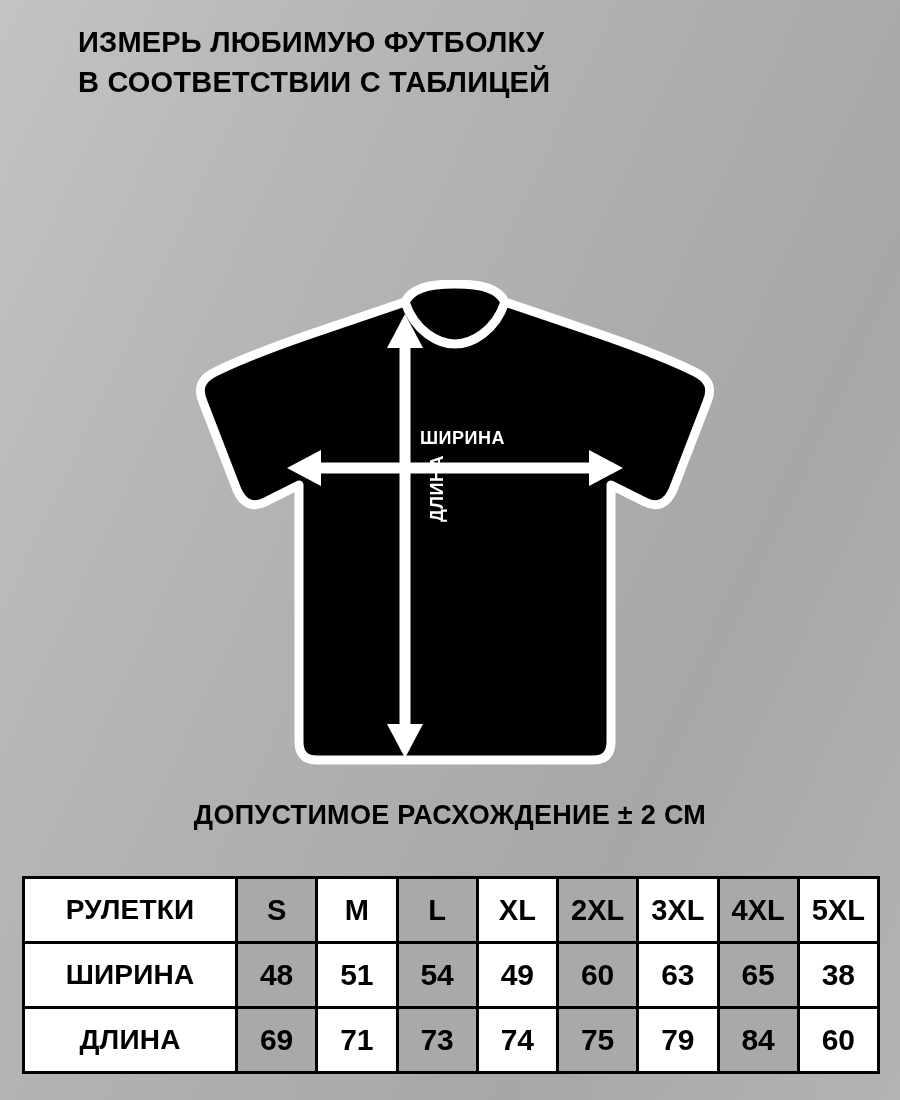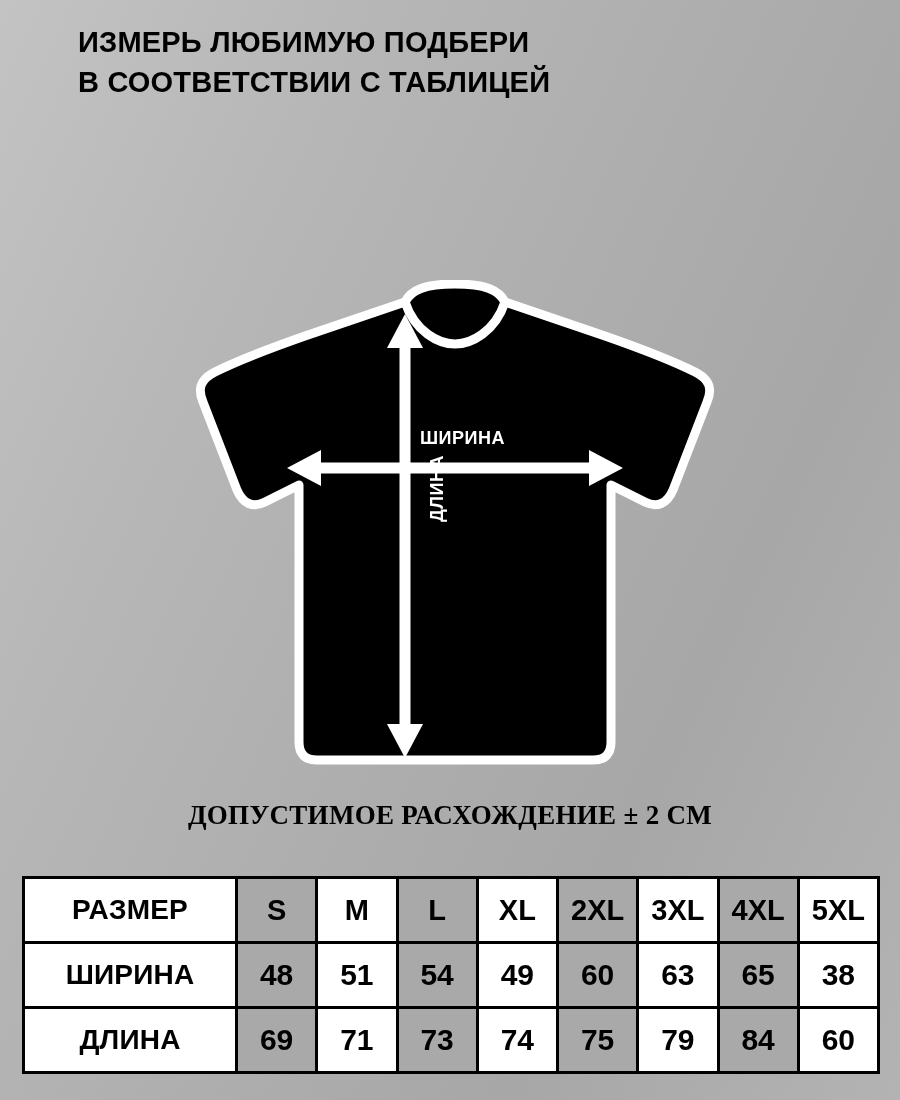--- a/index.html
+++ b/index.html
@@ -69,21 +69,20 @@
   .tolerance {
     position: absolute;
     left: 0;
     right: 0;
     top: 800px;
     text-align: center;
     font-weight: bold;
     font-size: 27px;
     color: #000;
     letter-spacing: 0.3px;
-    font-family: Liberation Serif, serif;
   }
 
   
   .table-wrap {
     position: absolute;
     left: 22px;
     top: 876px;
     width: 858px;
   }
   table.size-table {
@@ -118,21 +117,21 @@
     font-weight: bold;
     font-size: 29px;
   }
 </style>
 </head>
 <body>
 
 <div class="page">
 
   <div class="heading">
-    <div>ИЗМЕРЬ ЛЮБИМУЮ ПОДБЕРИ</div>
+    <div>ИЗМЕРЬ ЛЮБИМУЮ ФУТБОЛКУ</div>
     <div>В СООТВЕТСТВИИ С ТАБЛИЦЕЙ</div>
   </div>
 
   <div class="shirt-wrap">
     <svg width="560" height="490" viewBox="0 0 560 490" xmlns="http://www.w3.org/2000/svg">
 
       <path d="M230 22
                C 236 10, 250 4, 280 4
                C 310 4, 324 10, 330 22
                L 430 56
@@ -171,21 +170,21 @@
 
   <div class="label-width">ШИРИНА</div>
   <div class="label-length">ДЛИНА</div>
 
   <div class="tolerance">ДОПУСТИМОЕ  РАСХОЖДЕНИЕ ± 2 СМ</div>
 
   <div class="table-wrap">
     <table class="size-table">
       <tbody>
         <tr>
-          <td class="rowhead">РАЗМЕР</td>
+          <td class="rowhead">РУЛЕТКИ</td>
           <td class="hdr shade">S</td>
           <td class="hdr">M</td>
           <td class="hdr shade">L</td>
           <td class="hdr">XL</td>
           <td class="hdr shade">2XL</td>
           <td class="hdr">3XL</td>
           <td class="hdr shade">4XL</td>
           <td class="hdr">5XL</td>
         </tr>
         <tr>

